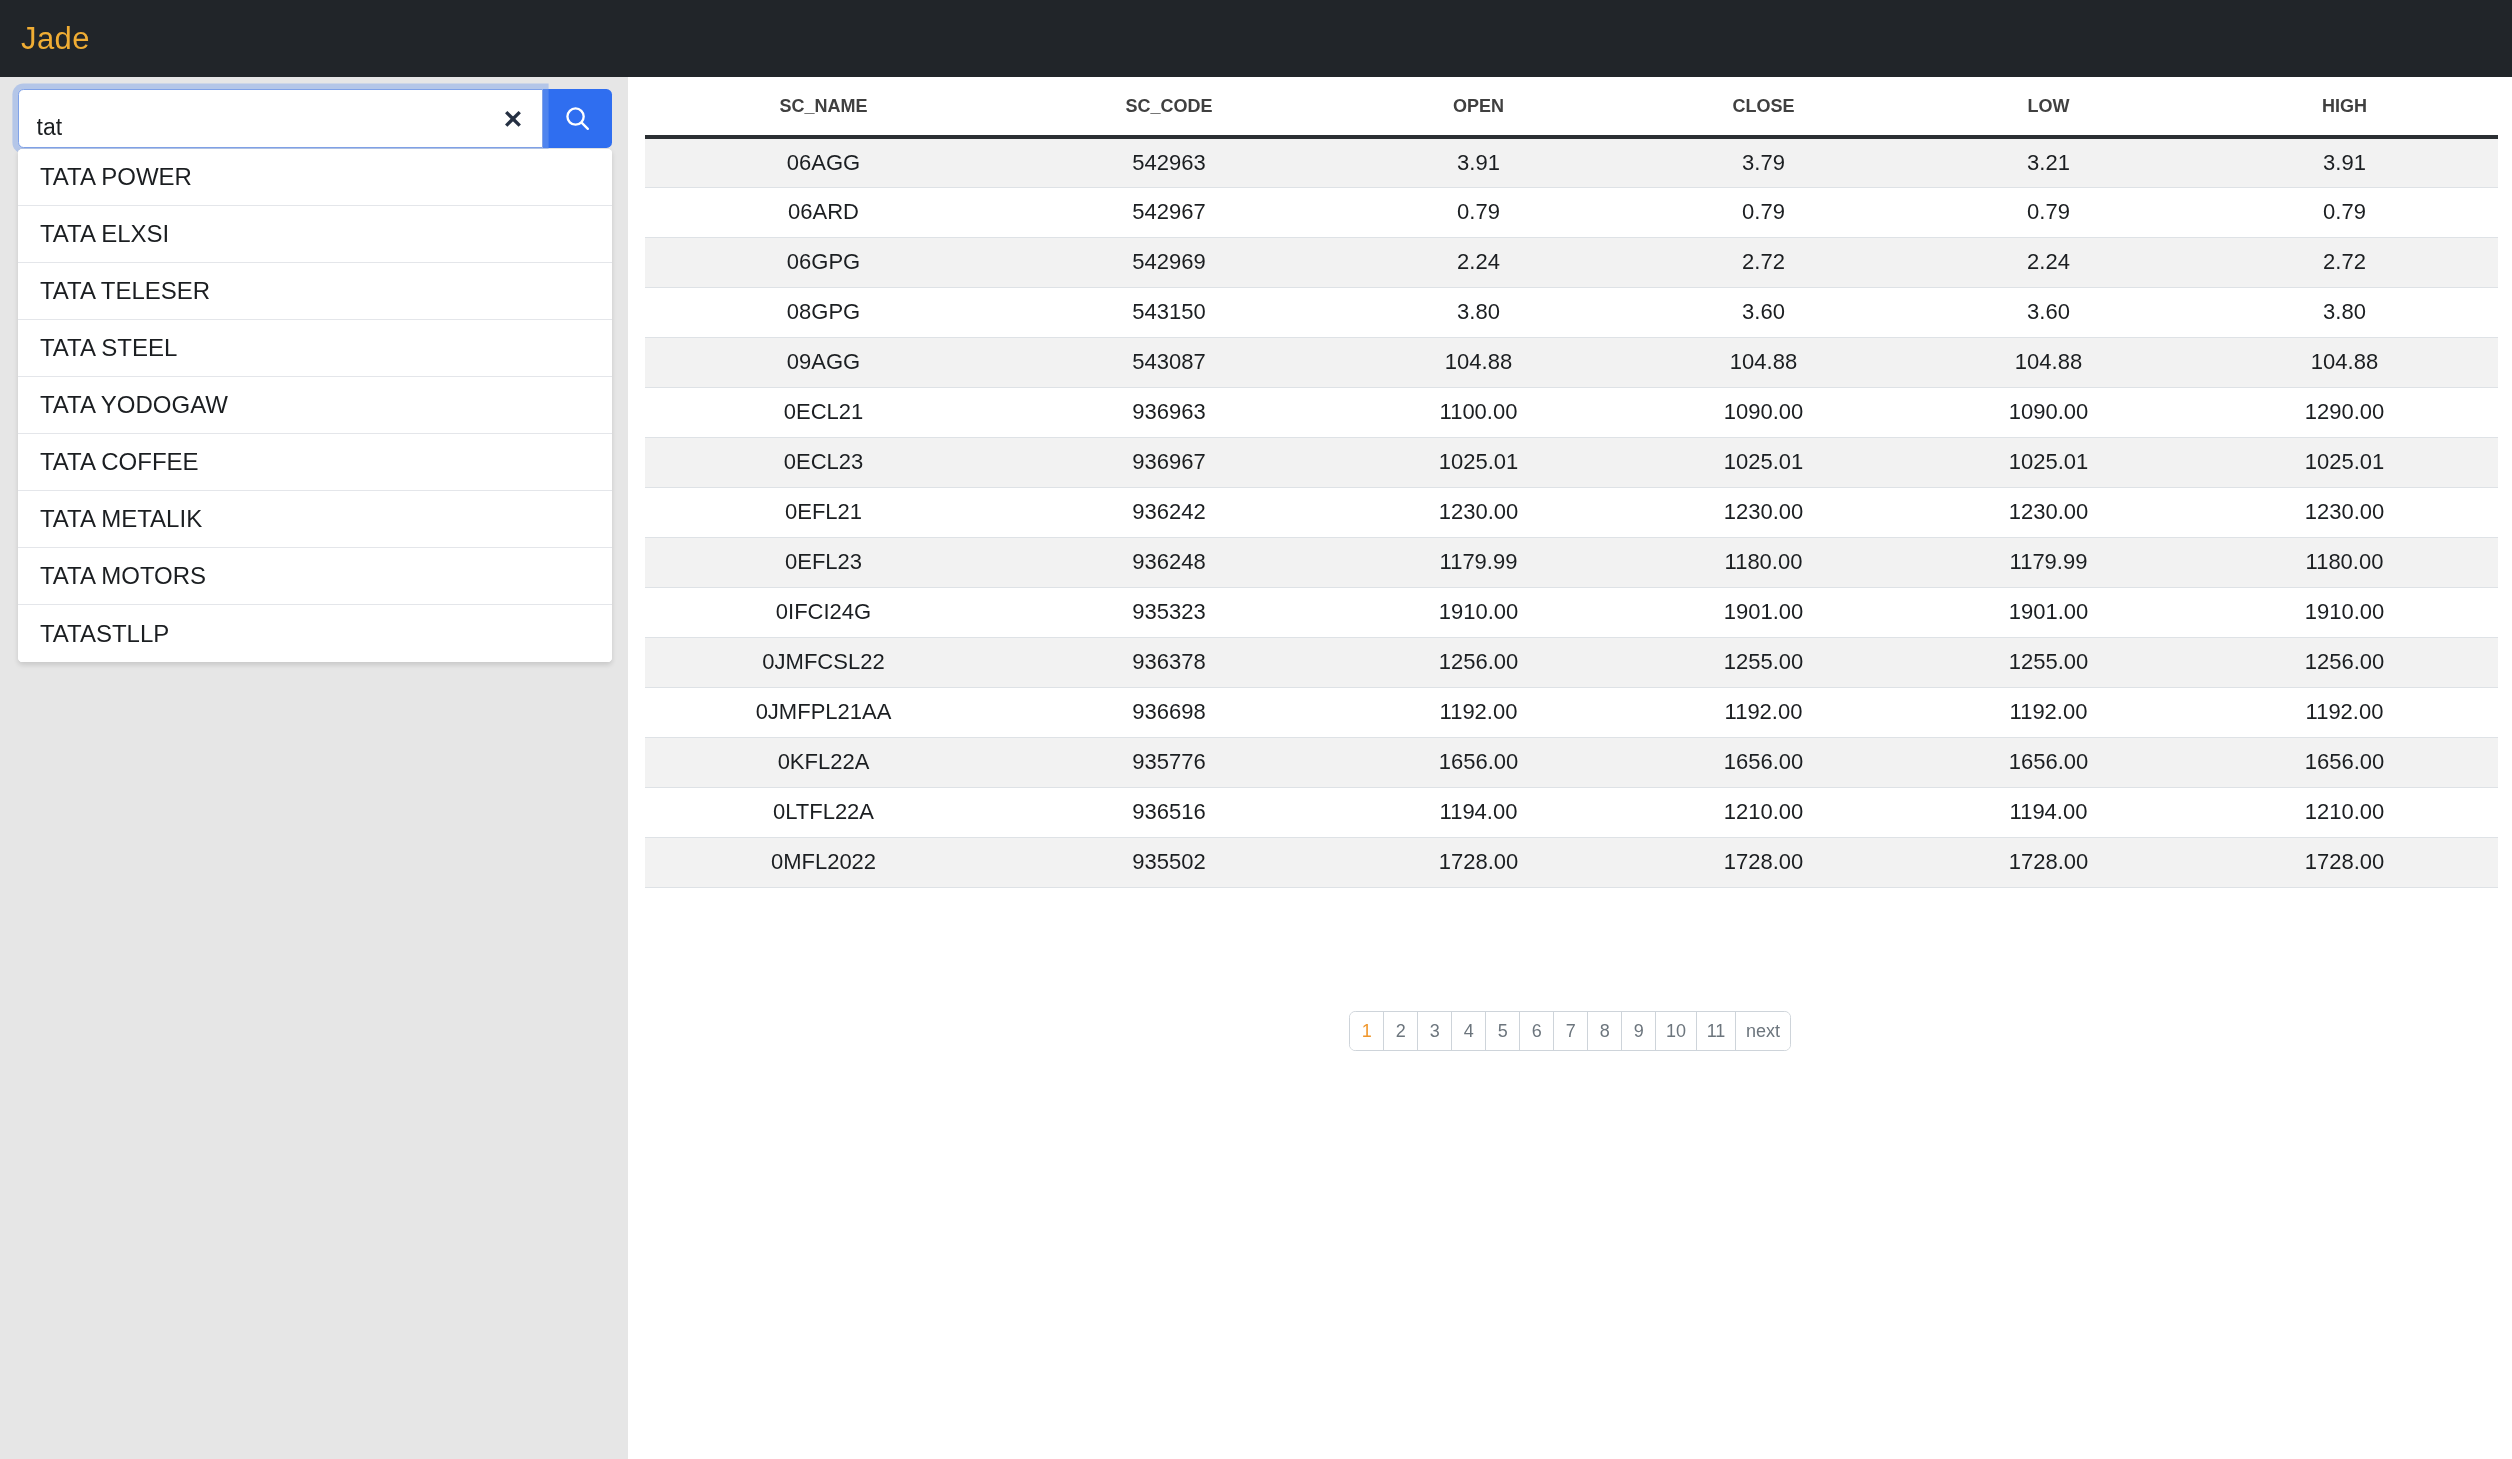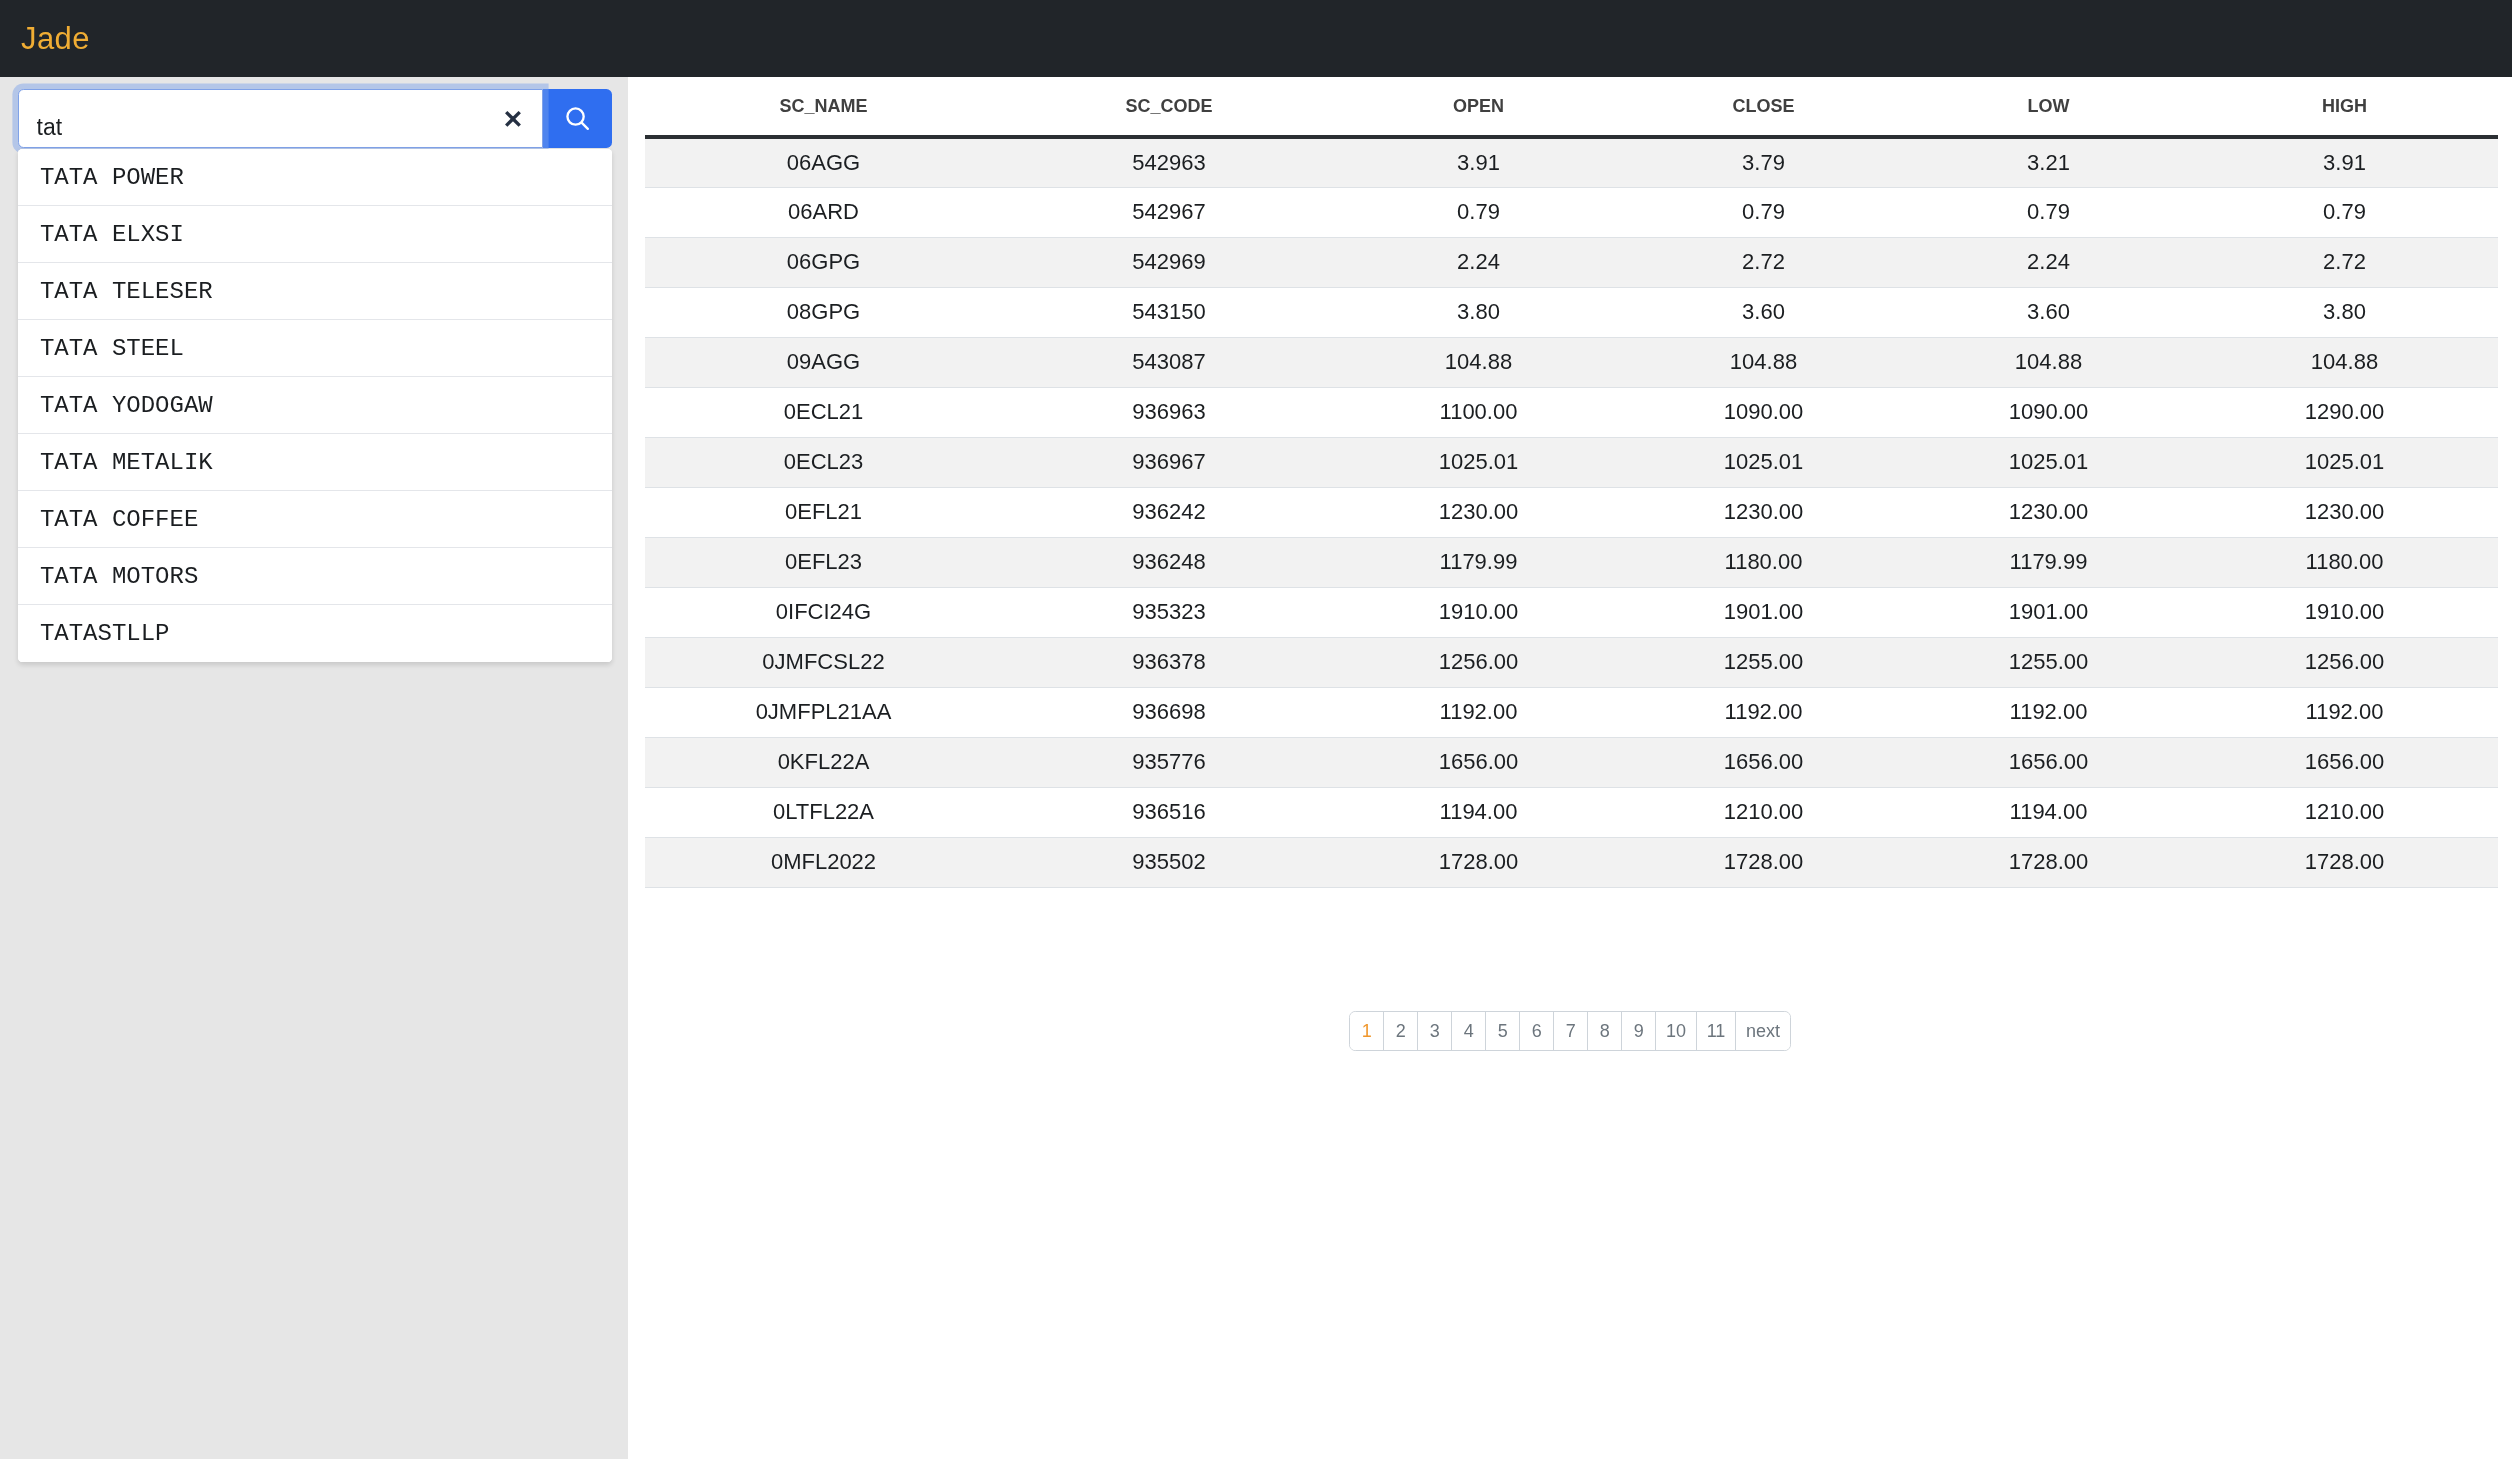--- a/index.html
+++ b/index.html
@@ -106,21 +106,20 @@
   
   .suggest-list {
     position: absolute;
     top: 72px;
     left: 17.5px;
     width: 594px;
     background: #ffffff;
     border-radius: 4.2px;
     box-shadow: 0 2.1px 5.6px rgba(0,0,0,0.13);
     overflow: hidden;
-    font-family: Liberation Mono, monospace;
   }
   .suggest-item {
     height: 57px;
     display: flex;
     align-items: center;
     padding-left: 22.4px;
     font-size: 24px;
     color: #1b1e21;
     border-bottom: 1.4px solid #e4e6ea;
     cursor: pointer;
@@ -246,24 +245,24 @@
     <div class="suggest-item">
         <span>TATA TELESER</span>
       </div>
     <div class="suggest-item">
         <span>TATA STEEL</span>
       </div>
     <div class="suggest-item">
         <span>TATA YODOGAW</span>
       </div>
     <div class="suggest-item">
+        <span>TATA COFFEE</span>
+      </div>
+    <div class="suggest-item">
         <span>TATA METALIK</span>
-      </div>
-    <div class="suggest-item">
-        <span>TATA COFFEE</span>
       </div>
     <div class="suggest-item">
         <span>TATA MOTORS</span>
       </div>
     <div class="suggest-item">
         <span>TATASTLLP</span>
       </div>
   </div>
 </div>
 

